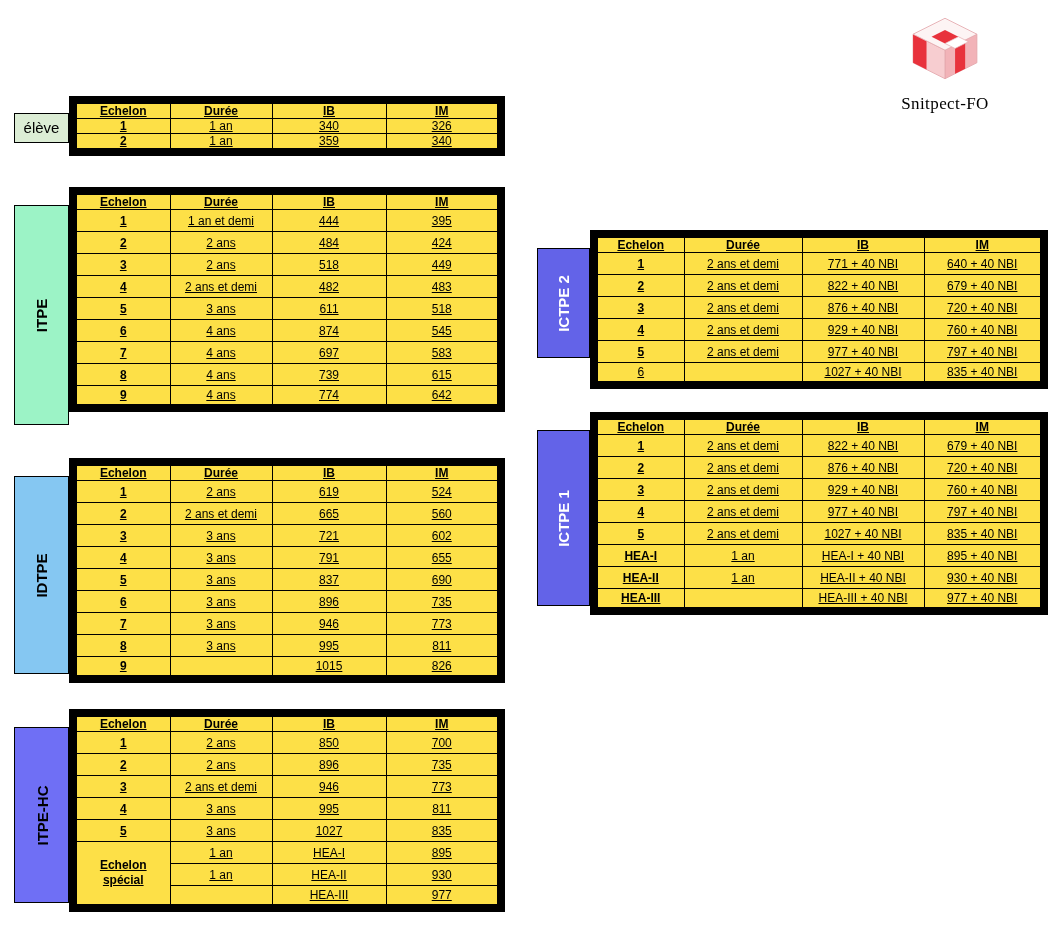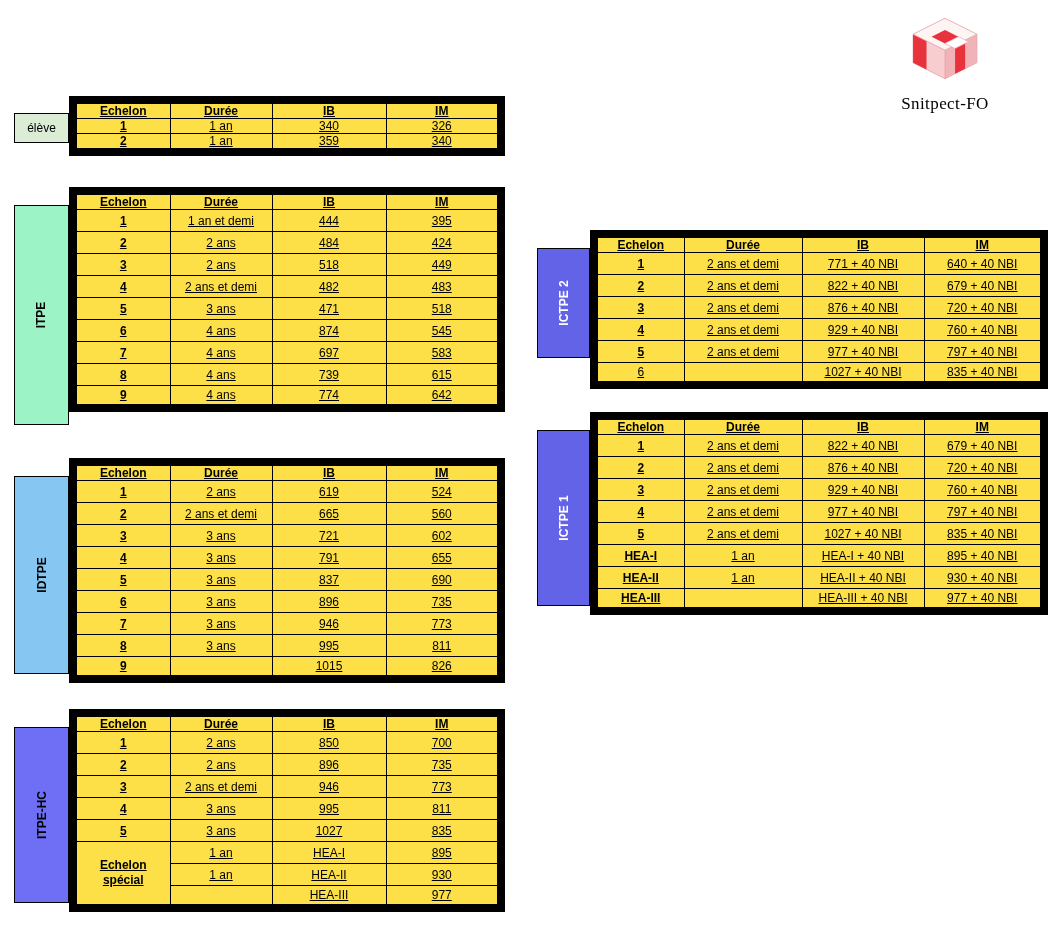--- a/index.html
+++ b/index.html
@@ -13,21 +13,21 @@
            font-size:12px; overflow:hidden; }
   th { font-weight:bold; height:17px; }
   td { height:22px; font-weight:normal; padding:0 2px; }
   td.b { font-weight:bold; }
   td.ml { white-space:pre-line; line-height:1.2; }
 
   .t-eleve th { height:14px; }
   .t-eleve td { height:15px; }
 
   .side-label { position:absolute; display:flex; align-items:center; justify-content:center;
-                border:1.5px solid #000; font-size:12px; }
+                border:1.5px solid #000; font-size:15px; }
   .side-label.vert span { transform:rotate(-90deg); white-space:nowrap; font-weight:bold; }
   .side-label.white-text span { color:#fff; }
 
   .section-title { position:absolute; left:562px; top:185px; width:450px;
                    text-align:center; font-weight:bold; font-size:13.5px;
                    text-decoration:underline; }
 
   .logo { position:absolute; left:878px; top:10px; width:134px; text-align:center; }
   .logo svg { display:block; margin:0 auto; }
   .logo-text { font-family:"Liberation Serif", serif; font-weight:normal;
@@ -131,21 +131,21 @@
         </tr>
         <tr>
           <td class="b">4</td>
           <td>2 ans et demi</td>
           <td>482</td>
           <td>483</td>
         </tr>
         <tr>
           <td class="b">5</td>
           <td>3 ans</td>
-          <td>471</td>
+          <td>611</td>
           <td>518</td>
         </tr>
         <tr>
           <td class="b">6</td>
           <td>4 ans</td>
           <td>874</td>
           <td>545</td>
         </tr>
         <tr>
           <td class="b">7</td>

